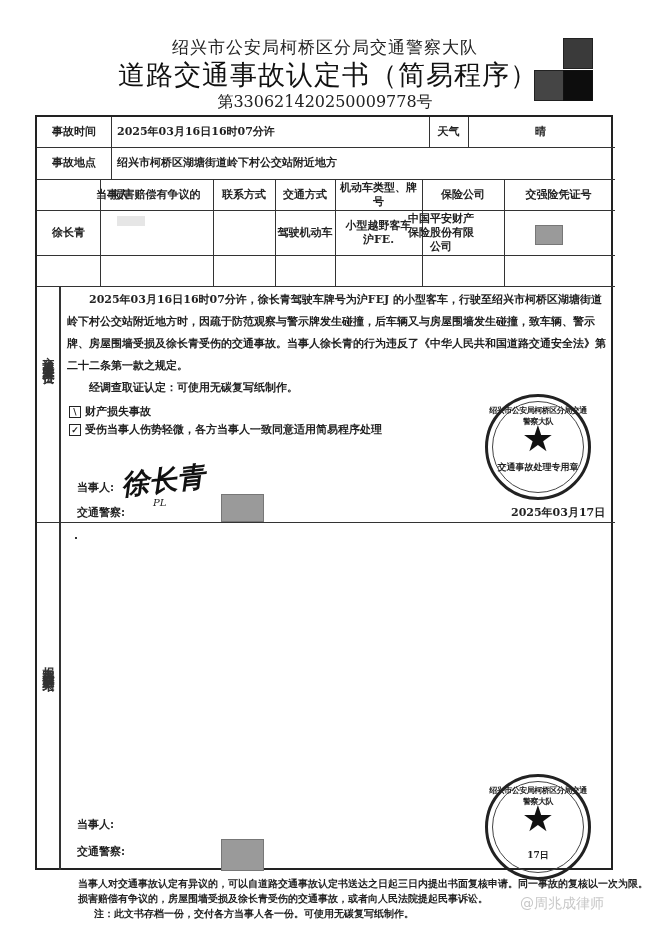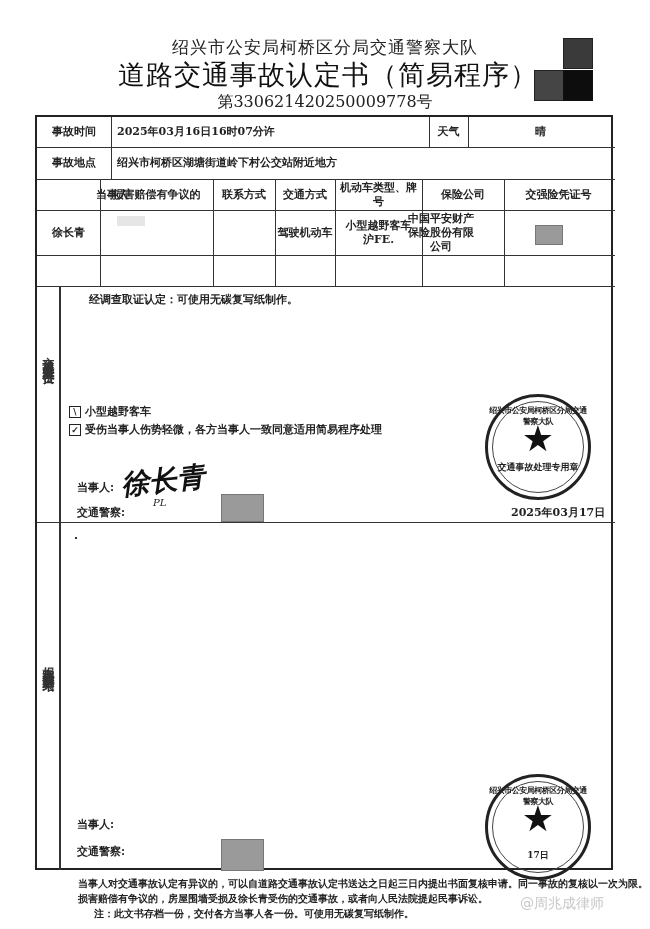--- a/index.html
+++ b/index.html
@@ -110,26 +110,27 @@
   <div class="cell" style="left:363px;top:93px;width:82px;height:45px;padding:0 6px;">中国平安财产保险股份有限公司</div>
   <div class="cell" style="left:467px;top:93px;width:109px;height:45px;"></div>
   <div class="mask" style="left:498px;top:108px;width:28px;height:20px;"></div>
 
   <div class="cell" style="left:0;top:138px;width:63px;height:31px;"></div>
 
   <div class="vert-label" style="left:-4px;top:230px;">
     <span style="writing-mode:vertical-rl;text-orientation:upright;letter-spacing:2px;">交通事故事实及责任</span>
   </div>
   <div class="facts" style="left:30px;top:172px;width:540px;">
+    <p>2025年03月16日16时07分许，徐长青驾驶车牌号为沪FEJ 的小型客车，行驶至绍兴市柯桥区湖塘街道岭下村公交站附近地方时，因疏于防范观察与警示牌发生碰撞，后车辆又与房屋围墙发生碰撞，致车辆、警示牌、房屋围墙受损及徐长青受伤的交通事故。当事人徐长青的行为违反了《中华人民共和国道路交通安全法》第二十二条第一款之规定。</p>
     <p>经调查取证认定：可使用无碳复写纸制作。</p>
   </div>
 
   <div class="checkrow" style="left:32px;top:287px;">
     <div class="checkbox">\</div>
-    <span>小型越野客车</span>
+    <span>财产损失事故</span>
   </div>
   <div class="checkrow" style="left:32px;top:305px;">
     <div class="checkbox">✓</div>
     <span>受伤当事人伤势轻微，各方当事人一致同意适用简易程序处理</span>
   </div>
 
   <div class="sign-label" style="left:40px;top:363px;">当事人:</div>
   <div class="signature" style="left:84px;top:345px;">徐长青</div>
   <div class="sign-label" style="left:40px;top:388px;">交通警察:</div>
   <div class="signature-small" style="left:116px;top:380px;">PL</div>

